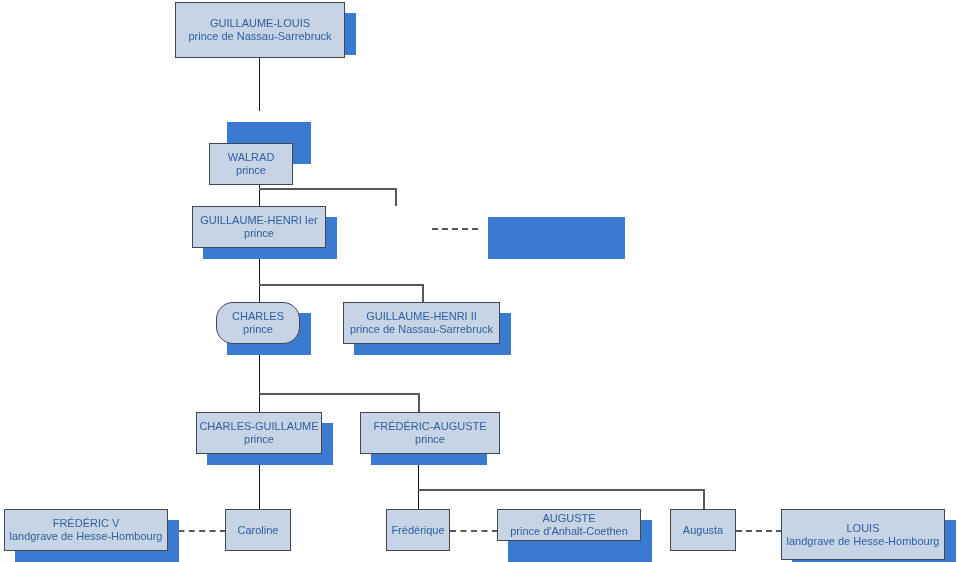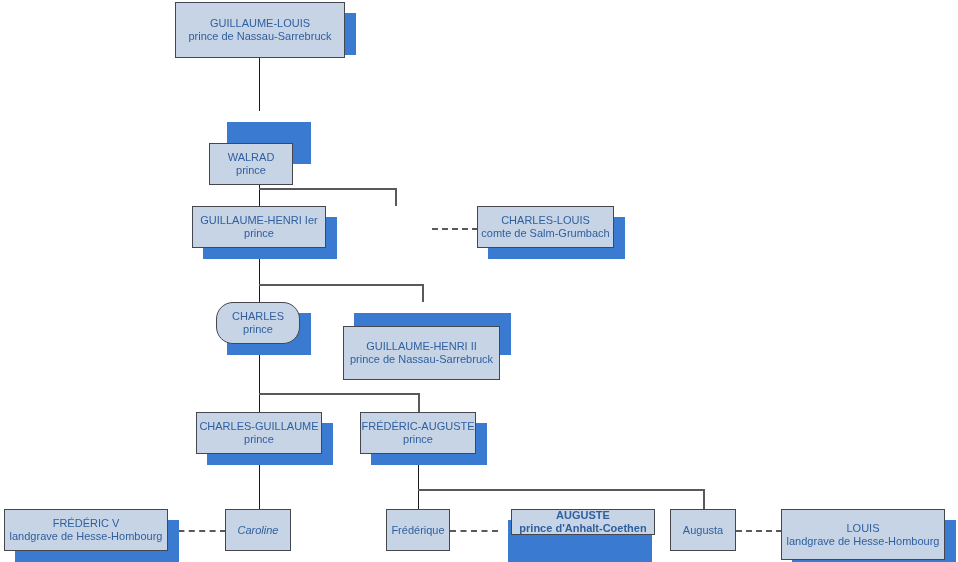--- a/index.html
+++ b/index.html
@@ -106,51 +106,47 @@
       <span class="ti">prince de Nassau-Sarrebruck</span>
     </div>
     <div class="node" style="left: 209px; top: 111px; width: 84px; height: 42px; margin-top: 32px;">
       <span class="nm">WALRAD</span>
       <span class="ti">prince</span>
     </div>
     <div class="node" style="left: 192px; top: 206px; width: 134px; height: 42px;">
       <span class="nm">GUILLAUME-HENRI Ier</span>
       <span class="ti">prince</span>
     </div>
-    <div class="node" style="left: 477px; top: 206px; width: 137px; height: 42px;">
-      <span class="nm">CHARLES-LOUIS</span>
-      <span class="ti">comte de Salm-Grumbach</span>
-    </div>
     <div class="node" style="left: 216px; top: 302px; width: 84px; height: 42px; border-radius: 17px;">
       <span class="nm">CHARLES</span>
       <span class="ti">prince</span>
     </div>
-    <div class="node" style="left: 343px; top: 302px; width: 157px; height: 54px; margin-top: 24px;">
+    <div class="node" style="left: 343px; top: 302px; width: 157px; height: 42px;">
       <span class="nm">GUILLAUME-HENRI II</span>
       <span class="ti">prince de Nassau-Sarrebruck</span>
     </div>
     <div class="node" style="left: 196px; top: 412px; width: 126px; height: 42px;">
       <span class="nm">CHARLES-GUILLAUME</span>
       <span class="ti">prince</span>
     </div>
-    <div class="node" style="left: 360px; top: 412px; width: 116px; height: 42px;">
+    <div class="node" style="left: 360px; top: 412px; width: 140px; height: 42px;">
       <span class="nm">FRÉDÉRIC-AUGUSTE</span>
       <span class="ti">prince</span>
     </div>
     <div class="node" style="left: 4px; top: 509px; width: 164px; height: 42px;">
       <span class="nm">FRÉDÉRIC V</span>
       <span class="ti">landgrave de Hesse-Hombourg</span>
     </div>
-    <div class="node" style="left: 225px; top: 509px; width: 66px; height: 42px; font-style: italic;">
+    <div class="node" style="left: 225px; top: 509px; width: 66px; height: 42px;">
       <span class="nm">Caroline</span>
     </div>
     <div class="node" style="left: 386px; top: 509px; width: 64px; height: 42px;">
       <span class="nm">Frédérique</span>
     </div>
-    <div class="node" style="left: 511px; top: 509px; width: 144px; height: 26px; font-weight: bold;">
+    <div class="node" style="left: 497px; top: 509px; width: 144px; height: 32px;">
       <span class="nm">AUGUSTE</span>
       <span class="ti">prince d'Anhalt-Coethen</span>
     </div>
     <div class="node" style="left: 670px; top: 509px; width: 66px; height: 42px;">
       <span class="nm">Augusta</span>
     </div>
     <div class="node" style="left: 781px; top: 509px; width: 164px; height: 51px;">
       <span class="nm">LOUIS</span>
       <span class="ti">landgrave de Hesse-Hombourg</span>
     </div>

